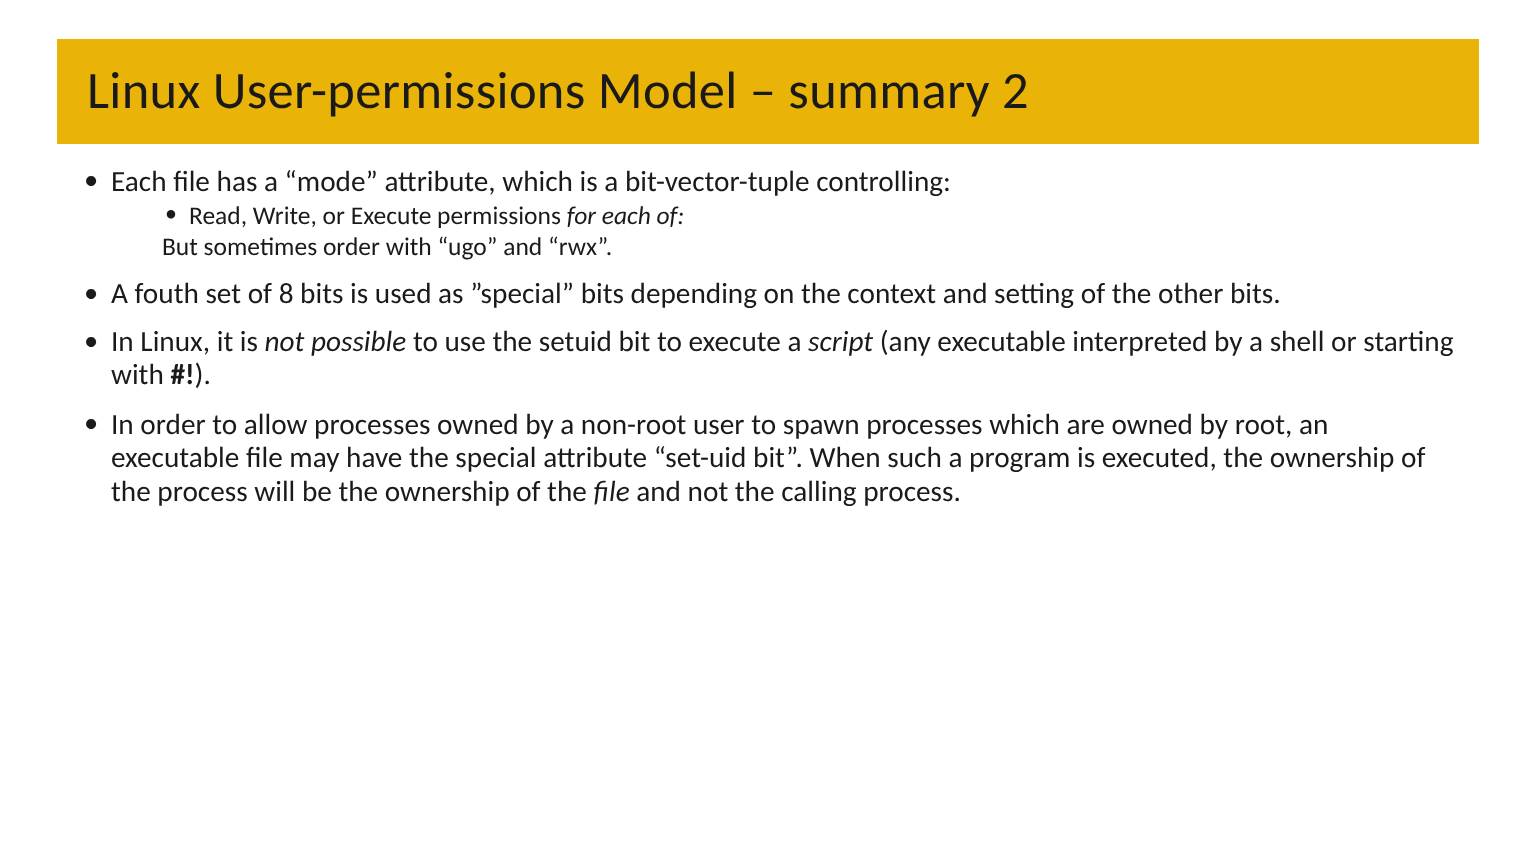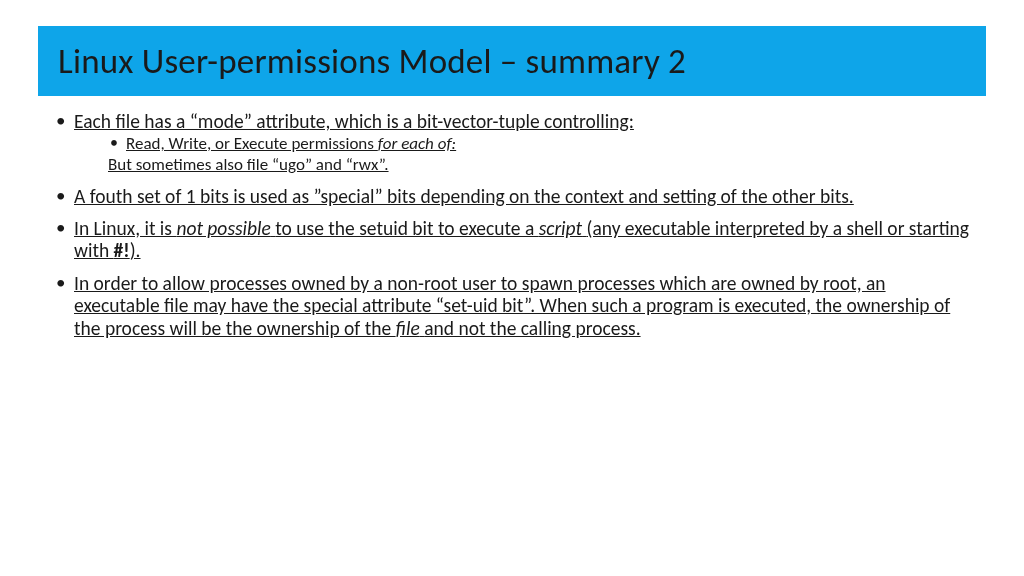--- a/index.html
+++ b/index.html
@@ -12,21 +12,21 @@
     color: #000;
     overflow: hidden;
   }
   .slide {
     width: 1024px;
     height: 576px;
     position: relative;
     box-sizing: border-box;
   }
   .title-bar {
-    background: #0ea5e9;
+    background: #eab308;
     margin: 26px 38px 0 38px;
     padding: 14px 20px 14px 20px;
     box-sizing: border-box;
   }
   .title-bar h1 {
     margin: 0;
     font-size: 35px;
     font-weight: 400;
     color: #1a1a1a;
     letter-spacing: 0.2px;
@@ -34,21 +34,20 @@
   .body {
     padding: 14px 52px 0 52px;
     font-size: 19.5px;
     line-height: 1.15;
     color: #1a1a1a;
   }
   ul.lvl1 {
     margin: 0;
     padding: 0;
     list-style: none;
-    text-decoration: underline;
   }
   ul.lvl1 > li {
     position: relative;
     padding-left: 22px;
     margin: 0 0 10px 0;
   }
   ul.lvl1 > li::before {
     content: "•";
     position: absolute;
     left: 4px;
@@ -92,27 +91,27 @@
     <ul class="lvl1">
 
       <li>
         <span>Each file has a “mode” attribute, which is a bit-vector-tuple controlling:</span>
         <ul class="lvl2">
           <li class="bulleted">
             <span>Read, Write, or Execute permissions </span>
             <em>for each of:</em>
           </li>
           <li class="nobullet">
-            <span>But sometimes also file “ugo” and “rwx”.</span>
+            <span>But sometimes order with “ugo” and “rwx”.</span>
           </li>
         </ul>
       </li>
 
       <li>
-        <span>A fouth set of 1 bits is used as ”special” bits depending on the context and setting of the other bits.</span>
+        <span>A fouth set of 8 bits is used as ”special” bits depending on the context and setting of the other bits.</span>
       </li>
 
       <li>
         <span>In Linux, it is </span>
         <em>not possible</em>
         <span> to use the setuid bit to execute a </span>
         <em>script</em>
         <span> (any executable interpreted by a shell or starting with </span>
         <b>#!</b><span>).</span>
       </li>

